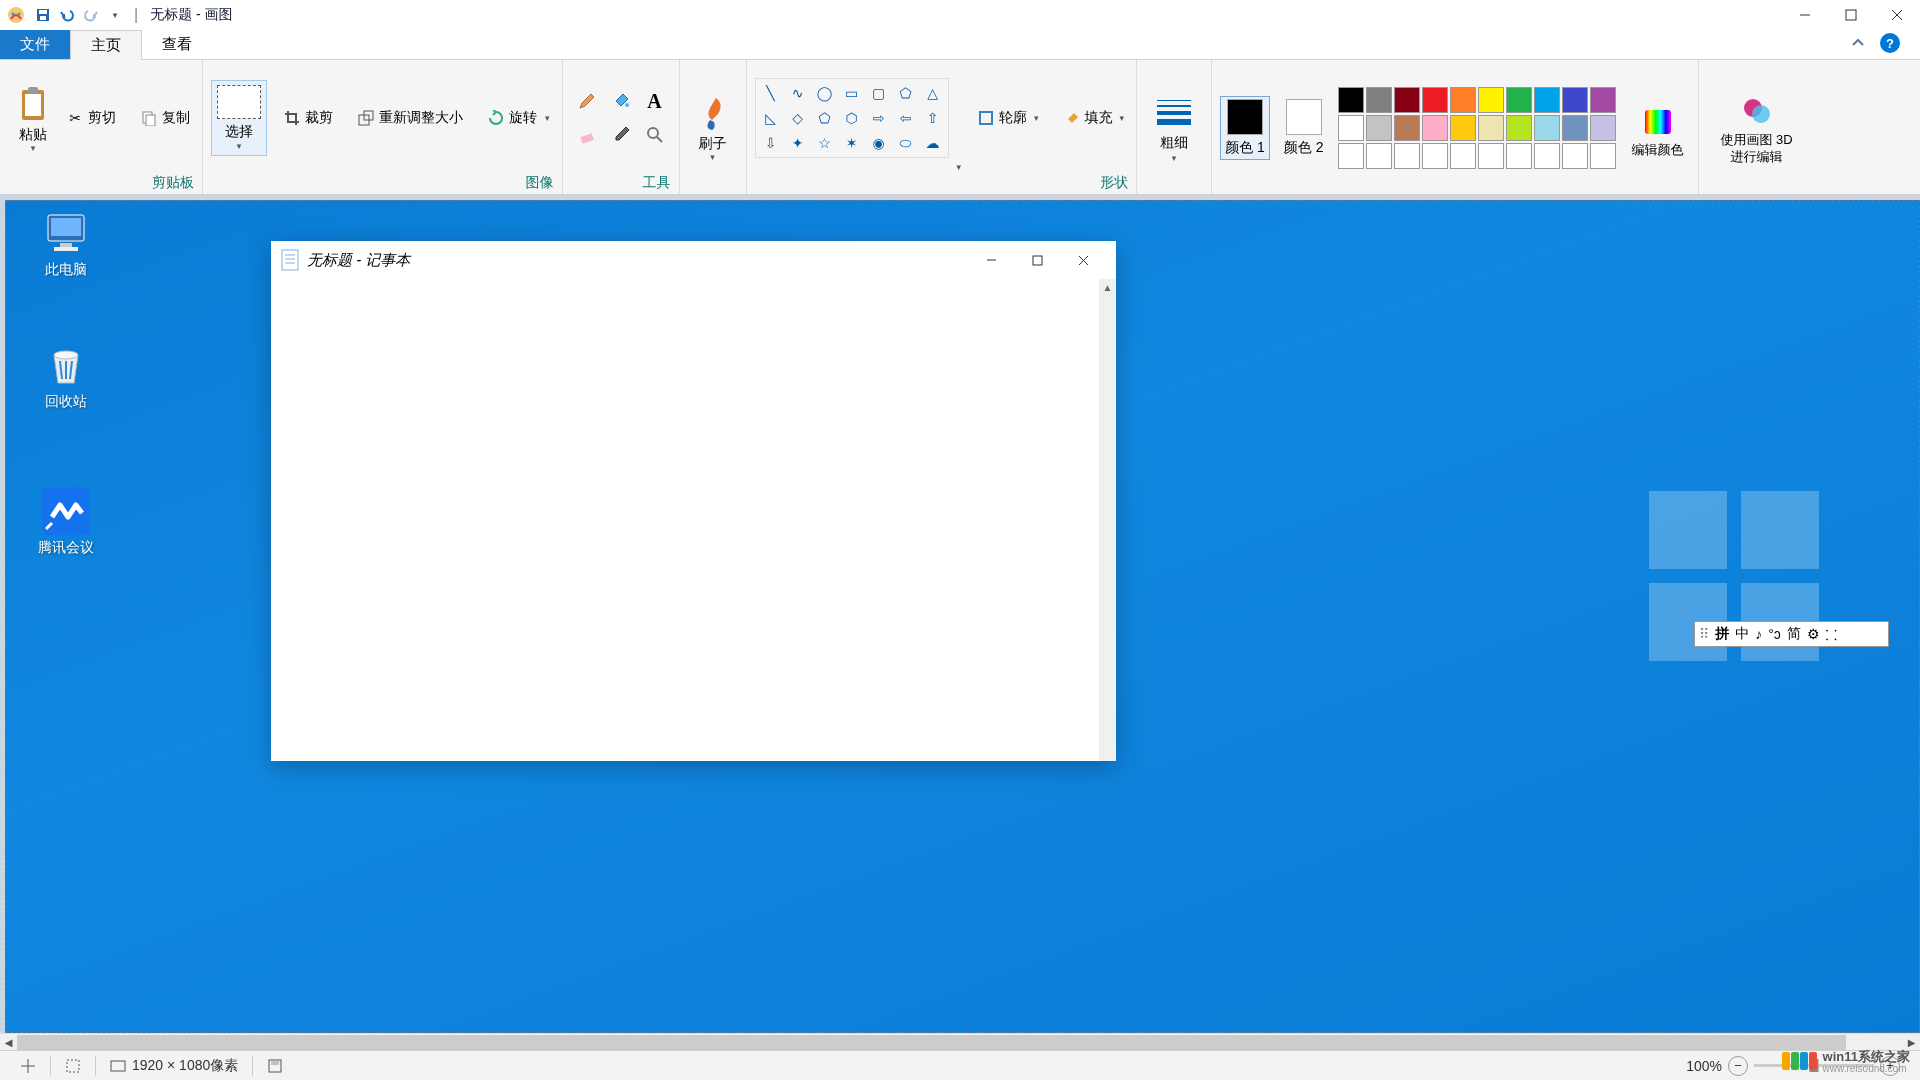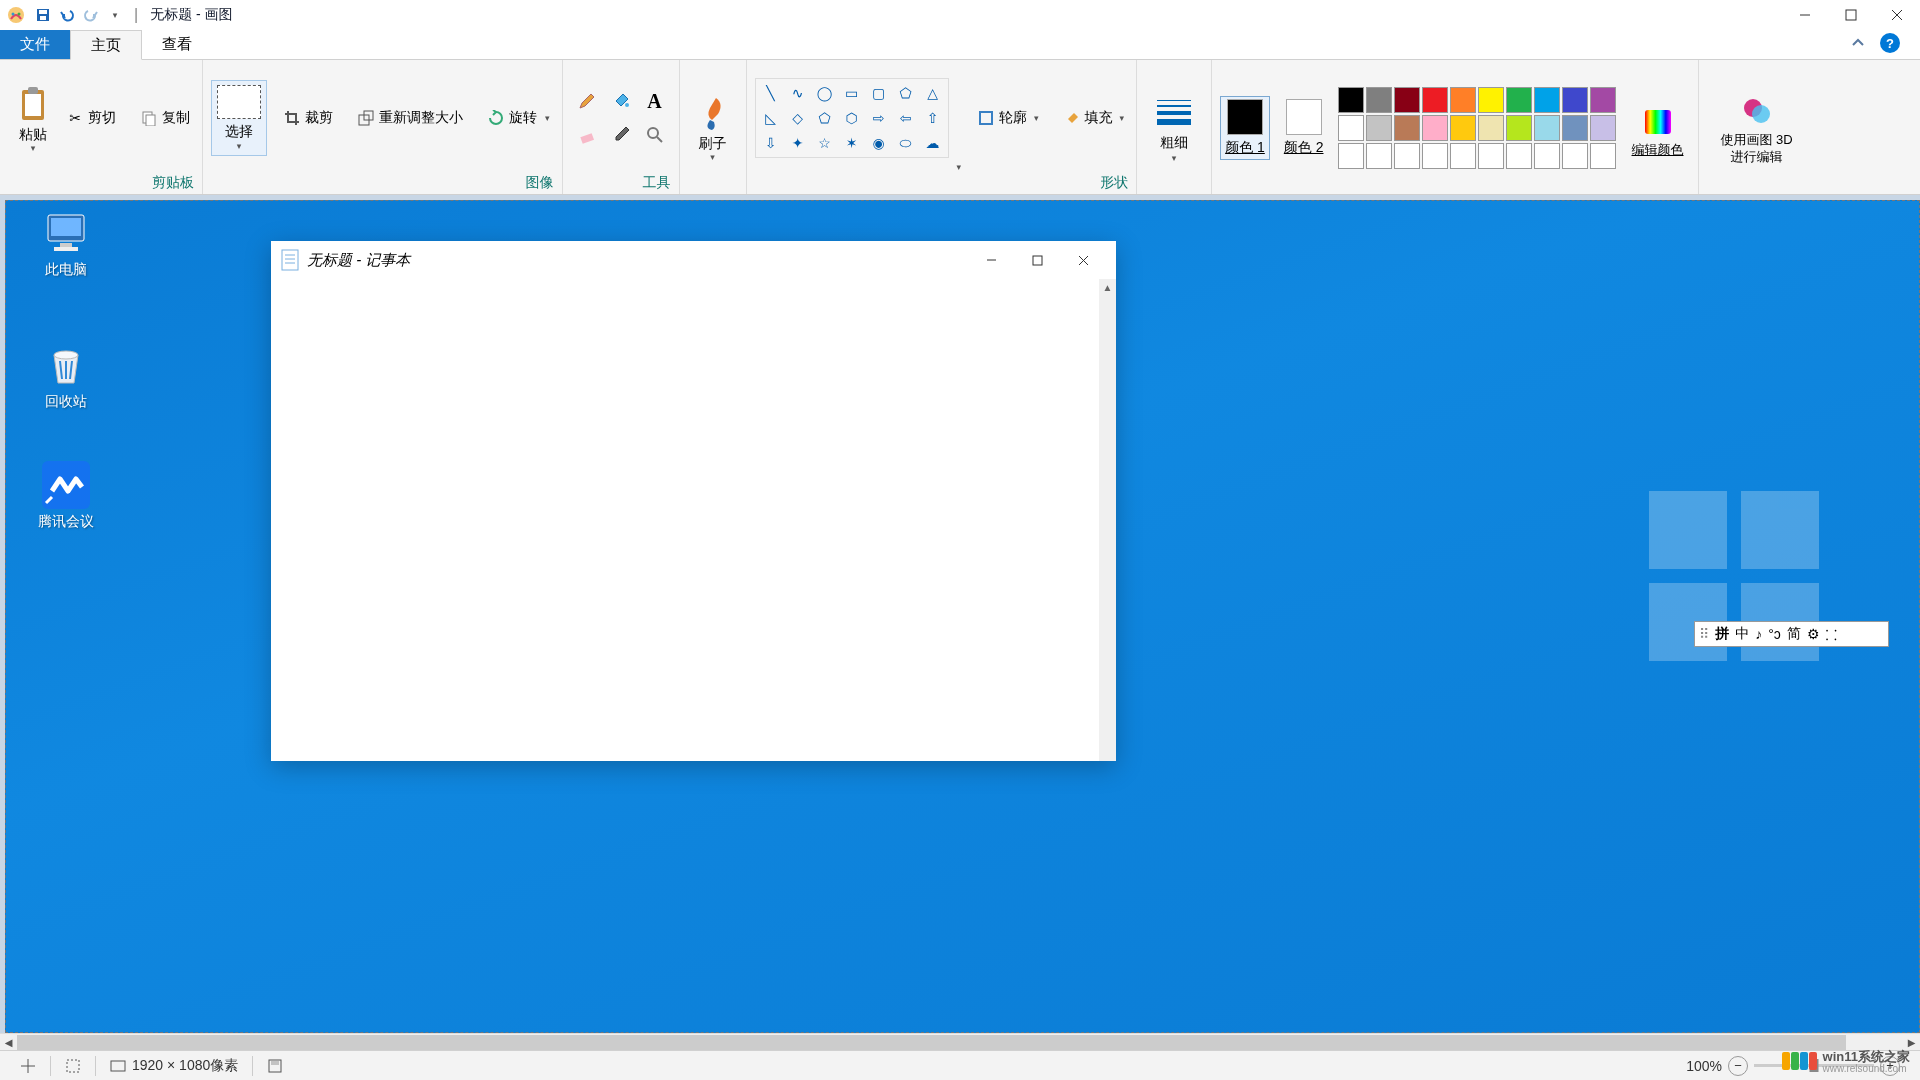--- a/index.html
+++ b/index.html
@@ -60,21 +60,21 @@
 .c-swatch.active { border:1px solid #7aa7d0; background:#e8f1fb;}
 .c-swatch .sw { width:36px; height:36px; border:1px solid #aaa; margin-bottom:4px;}
 .palette { display:grid; grid-template-columns:repeat(10,26px); grid-template-rows:repeat(3,26px); gap:2px; }
 .palette .pc { width:26px; height:26px; border:1px solid #999; cursor:pointer;}
 
 
 .canvas-wrapper { position: relative; height: calc(100% - 30px - 30px - 135px - 17px - 30px); overflow: hidden; background:#c8d6e5;}
 .canvas-wrapper .canvas-bg { position:absolute; left:5px; top:5px; right:0; bottom:0; background: linear-gradient(160deg,#0a7bd4 0%,#1088e0 40%,#0a7bd4 100%); border:1px dashed #777;}
 .desk-icon { position:absolute; left:20px; width:80px; text-align:center; color:#fff; font-size:14px; text-shadow:1px 1px 2px #0006; cursor:pointer;}
 .desk-icon .di-img { width:48px; height:48px; margin:0 auto 4px;}
-.desk-icon.pc { top:8px;} .desk-icon.bin { top:140px;} .desk-icon.tm { top:260px;}
+.desk-icon.pc { top:8px;} .desk-icon.bin { top:140px;} .desk-icon.tm { top:286px;}
 
 
 .notepad { position:absolute; left:265px; top:40px; width:845px; height:520px; background:#fff; box-shadow:0 6px 24px rgba(0,0,0,.25); display:flex; flex-direction:column;}
 .notepad .np-title { height:38px; display:flex; align-items:center; padding:0 10px; font-size:15px;font-style:italic;}
 .notepad .np-title .np-ic { width:18px; height:22px; margin-right:8px;}
 .np-ctrls { margin-left:auto; display:flex; gap:0;}
 .np-ctrls .npc { width:46px; height:32px; display:flex; align-items:center; justify-content:center; cursor:pointer;}
 .notepad .np-menu { display:flex; gap:12px; padding:4px 10px 6px; font-size:15px;}
 .np-menu span { cursor:pointer;}
 .np-menu u{text-decoration:underline;}
@@ -369,21 +369,21 @@
             <div></div>
             <div></div>
           </div>
         <span>粗细</span>
         <span class="chev">▾</span>
       </div>
     </div>
     <div class="label"></div>
   </div>
 
-  <div class="group" style="flex:0 0 auto;text-decoration:underline;">
+  <div class="group" style="flex:0 0 auto;">
     <div class="body colors-body">
       <div class="c-swatch active">
         <div class="sw" style="background:#000000"></div>
         <span>颜色 1</span>
       </div>
       <div class="c-swatch">
         <div class="sw" style="background:#ffffff"></div>
         <span>颜色 2</span>
       </div>
       <div class="palette">

